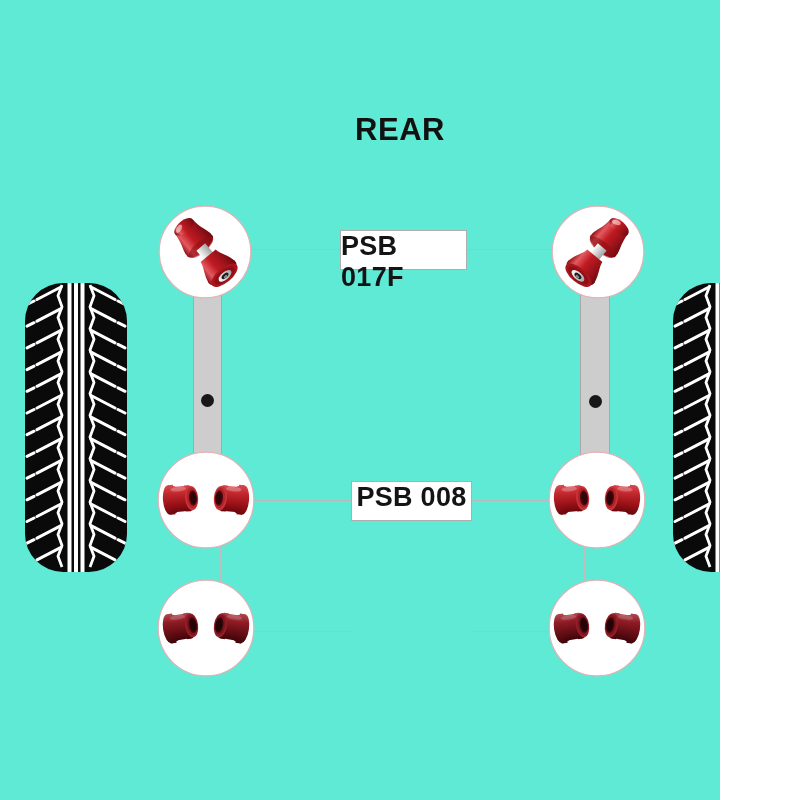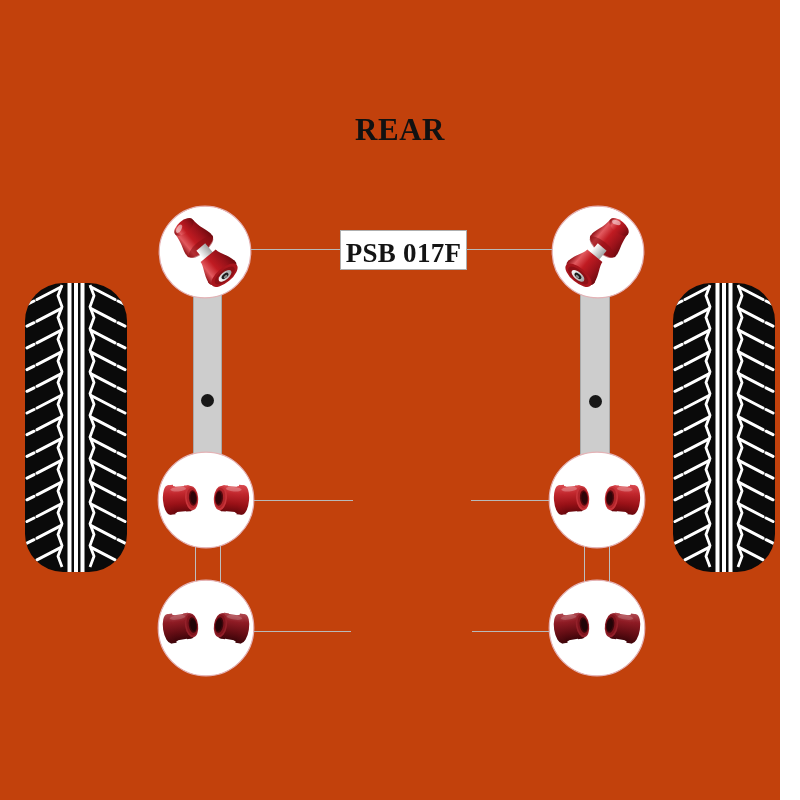--- a/index.html
+++ b/index.html
@@ -1,26 +1,26 @@
 <!DOCTYPE html>
 <html><head>
 <meta charset="utf-8">
 <style>
   html,body{margin:0;padding:0;background:#fff;}
-  #canvas{position:relative;width:780px;height:800px;background:#c2410c;overflow:hidden;
-          font-family:Liberation Serif, serif;}
+  #canvas{position:relative;width:720px;height:800px;background:#5eead4;overflow:hidden;
+          font-family:Liberation Sans, sans-serif;}
   .abs{position:absolute;}
   #title{left:0;top:112px;width:800px;text-align:center;font-size:31px;font-weight:bold;
          color:#111;letter-spacing:.5px;}
   .arm{background:#cdcdcd;border:1px solid #a9a9a9;box-sizing:border-box;}
   .dot{width:13px;height:13px;border-radius:50%;background:#171717;}
   .hline{height:0;border-top:1.4px solid #b9b9b9;}
   .vline{width:0;border-left:1.4px solid #bdbdbd;}
   .plabel{box-sizing:border-box;background:#fff;border:1.3px solid #aeaeae;
-          display:flex;align-items:flex-end;justify-content:center;
+          display:flex;align-items:flex-start;justify-content:center;
           font-size:27px;font-weight:bold;color:#141414;letter-spacing:.3px;}
   svg{display:block;}
 </style>
 </head>
 <body>
 
 <div id="canvas">
 
   <svg width="0" height="0" style="position:absolute" aria-hidden="true">
     <defs>
@@ -195,14 +195,17 @@
   <svg class="abs" style="left:548px;top:579px" width="98" height="98" viewBox="0 0 98 98">
     <circle cx="49" cy="49" r="47.8" fill="#fff" stroke="#e4b2b5" stroke-width="1.2"></circle>
     <g>
       <use href="#cylPairC" transform="translate(49,48) scale(0.87) translate(-55,-32)"></use>
     </g>
   </svg>
 
   <div class="abs plabel" style="left:340px;top:230px;width:127px;height:40px">
     <span>PSB 017F</span>
   </div>
+  <div class="abs plabel" style="left:351px;top:481px;width:121px;height:40px">
+    <span>PSB 008</span>
+  </div>
 
 </div>
 
 </body></html>

